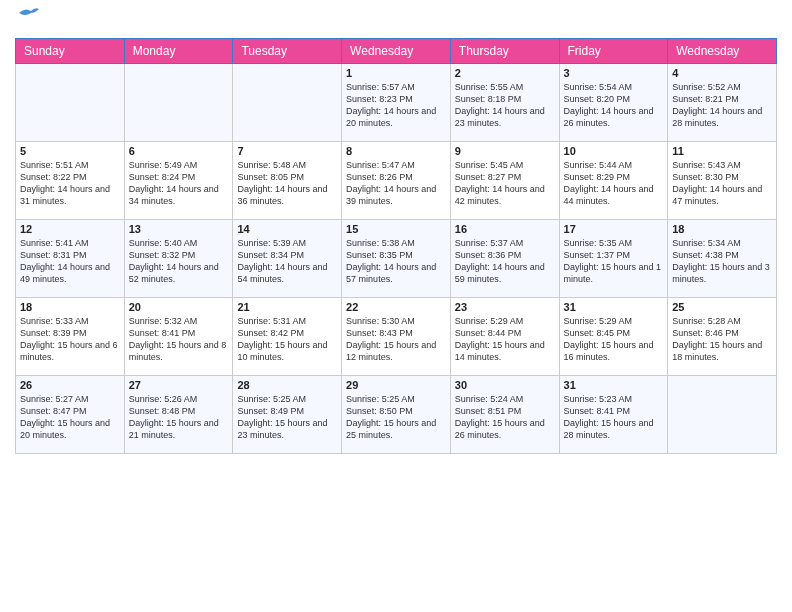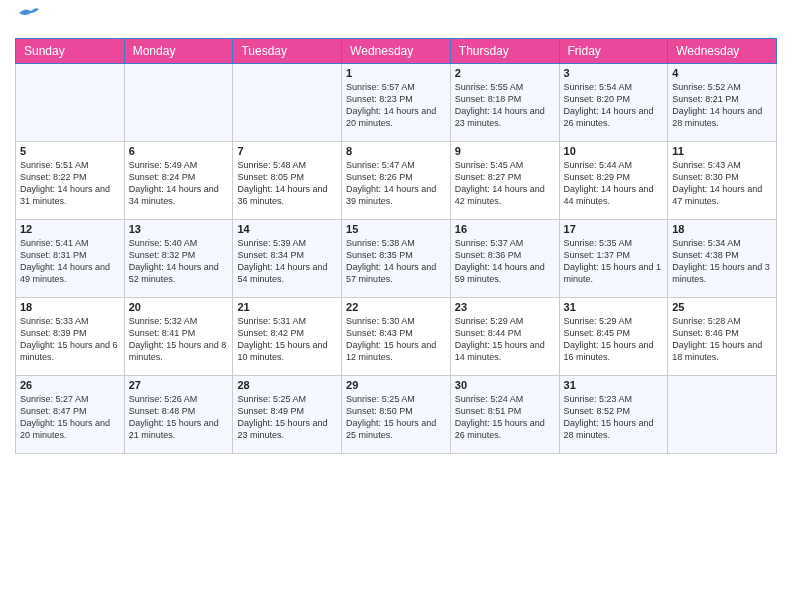--- a/index.html
+++ b/index.html
@@ -343,21 +343,21 @@
           <td>
             <div class="day-num">30</div>
             <div class="day-info">Sunrise: 5:24 AM
 Sunset: 8:51 PM
 Daylight: 15 hours
 and 26 minutes.</div>
           </td>
           <td>
             <div class="day-num">31</div>
             <div class="day-info">Sunrise: 5:23 AM
-Sunset: 8:52 PM
+Sunset: 8:41 PM
 Daylight: 15 hours
 and 28 minutes.</div>
           </td>
           <td></td>
         </tr>
       </tbody>
   </table>
 </div>
 
 </body></html>

